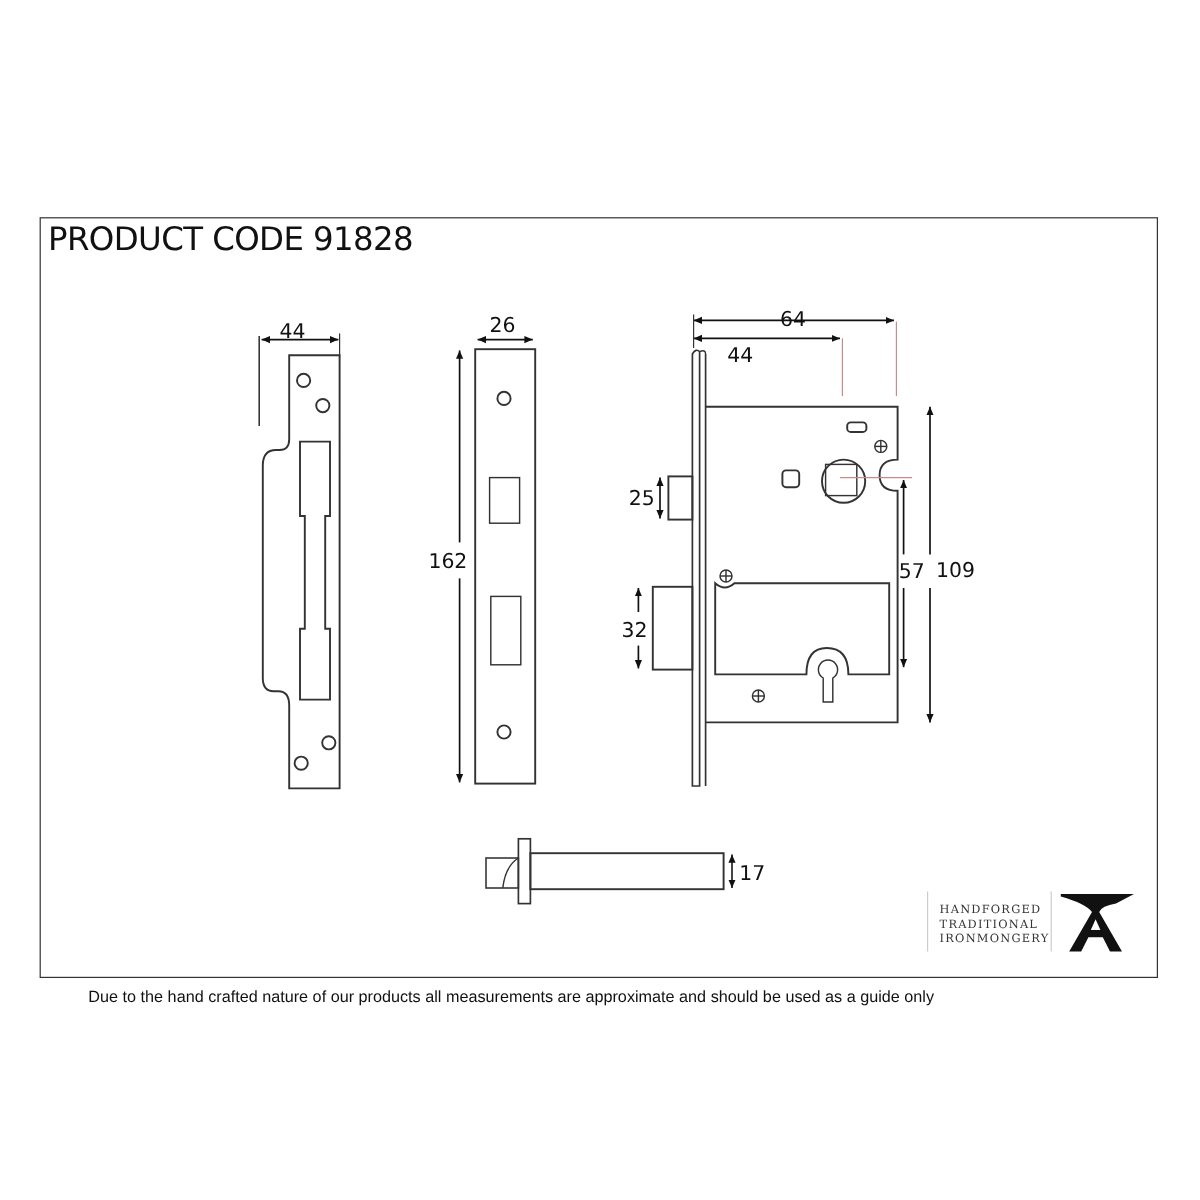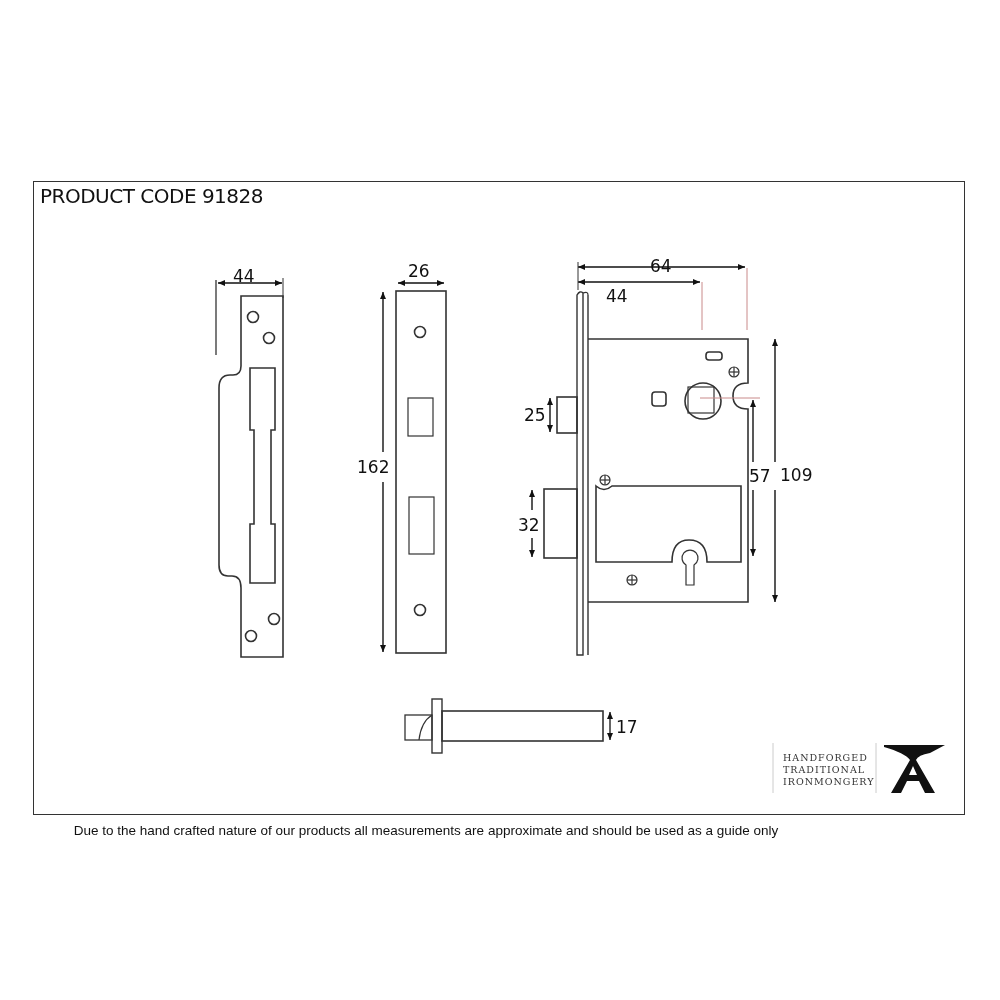--- a/index.html
+++ b/index.html
@@ -1,18 +1,18 @@
 <!DOCTYPE html>
 <html><head>
 <meta charset="utf-8">
 <style>
   html, body { margin: 0; padding: 0; background: #ffffff; }
   body { width: 1000px; height: 1000px; position: relative; overflow: hidden; font-family: "Liberation Sans", sans-serif; }
   .frame { position: absolute; left: 33px; top: 181px; width: 932px; height: 634px; border: 1.5px solid #333; box-sizing: border-box; }
-  .title { position: absolute; left: 40px; top: 184px; font-size: 20px; color: #111; font-family: "DejaVu Sans", sans-serif; letter-spacing: -0.5px; }
+  .title { position: absolute; left: 40px; top: 184px; font-size: 27px; color: #111; font-family: "DejaVu Sans", sans-serif; letter-spacing: -0.5px; }
   .disclaimer { position: absolute; left: 0; top: 823px; width: 852px; text-align: center; font-size: 13.5px; color: #111; font-family: "Liberation Sans", sans-serif; }
   svg.drawing { position: absolute; left: 0; top: 0; }
   .dim-text { font-family: "DejaVu Sans", sans-serif; font-size: 17px; fill: #111; }
   .logo-text { font-family: "DejaVu Serif", serif; font-size: 9.5px; fill: #333; letter-spacing: 1px; }
 </style>
 </head>
 <body>
 
 <div class="frame"></div>
 <div class="title">PRODUCT CODE 91828</div>

